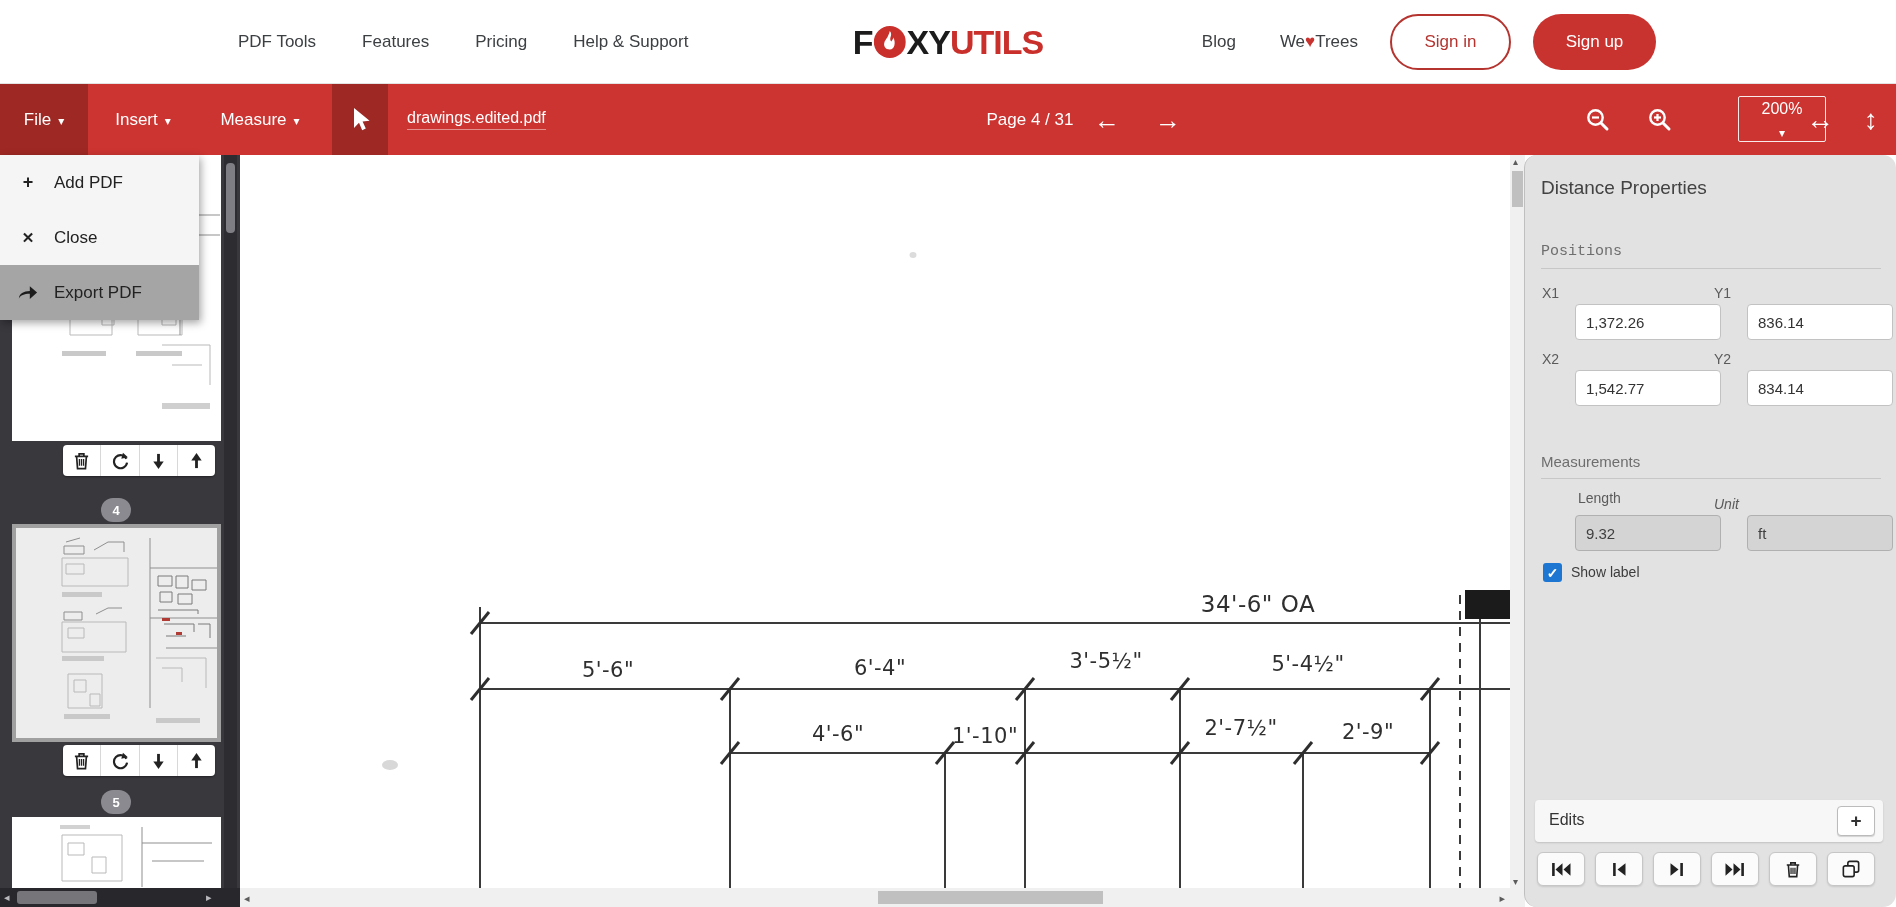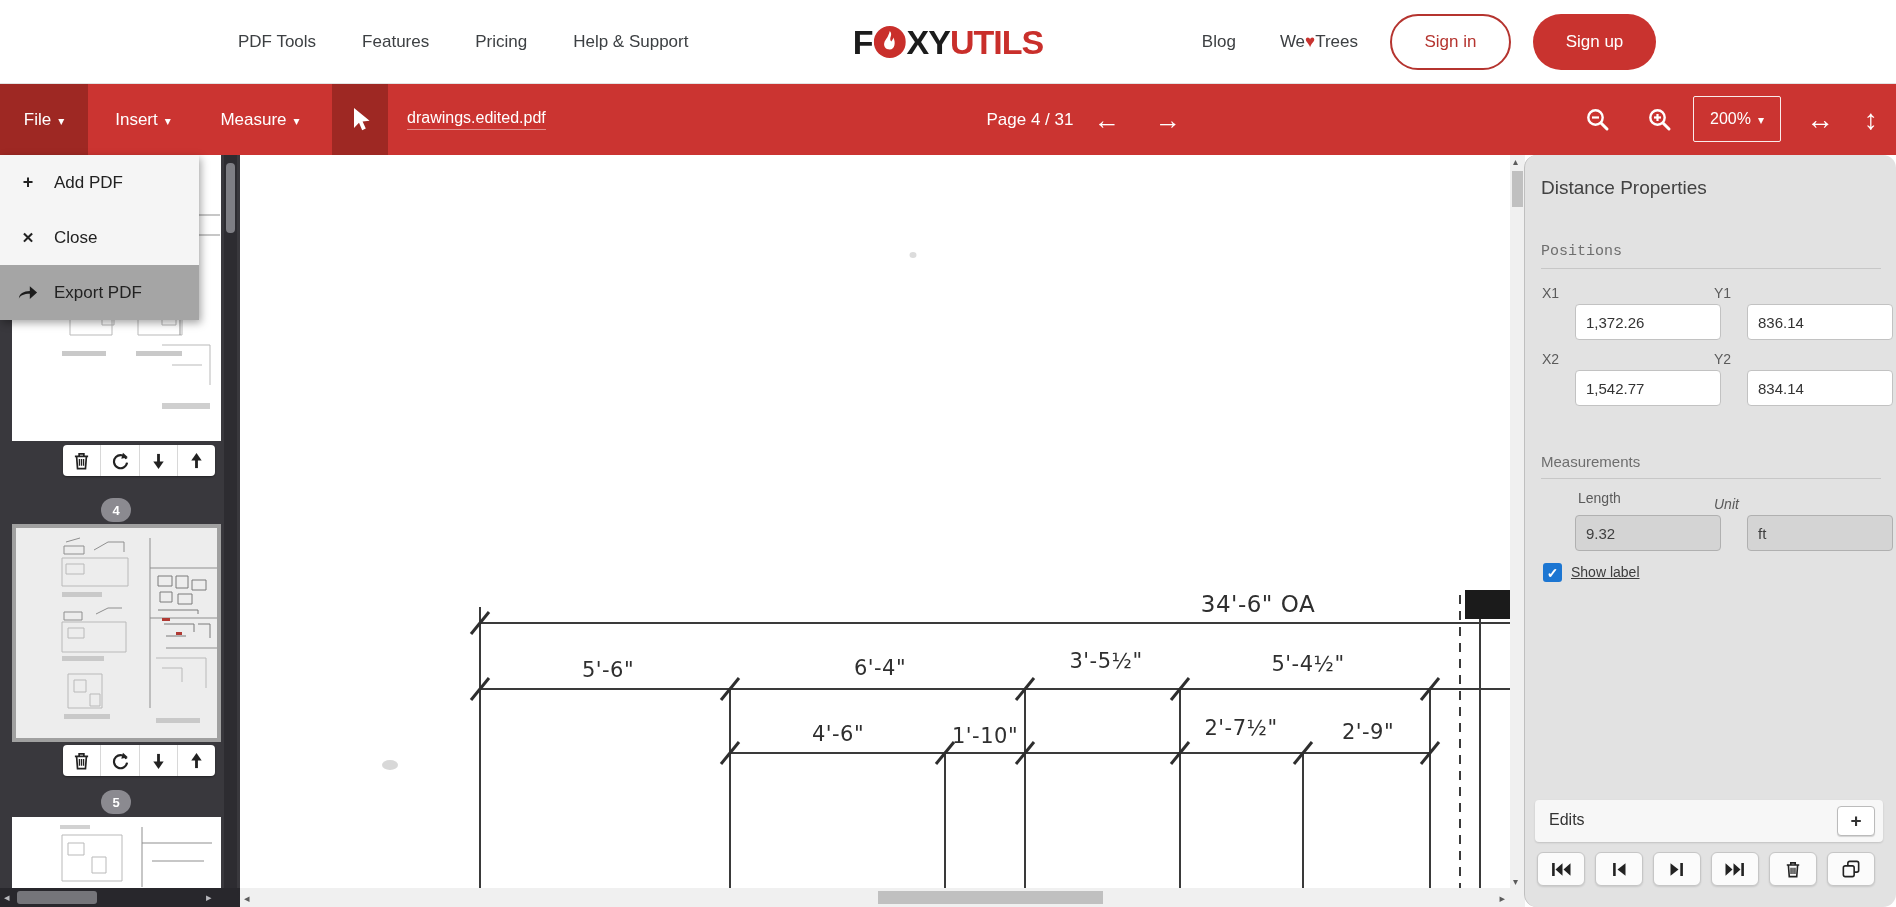--- a/index.html
+++ b/index.html
@@ -79,21 +79,21 @@
   .p-section { position:absolute; left:16px; font-size:15px; color:#6e6e6e; }
   .p-divider { position:absolute; left:16px; width:340px; height:1px; background:#c7c7c7; }
   .p-label { position:absolute; font-size:14px; color:#5b5b5b; }
   .pinput { position:absolute; width:146px; height:36px; border:1px solid #c2c2c2; border-radius:4px;
             background:#fff; font-size:15px; color:#333; padding-left:10px;
             font-family:"Liberation Sans", sans-serif;margin-left:34px; }
   .pinput.disabled { background:#d4d4d4; border-color:#b0b0b0; color:#3f3f3f; }
   #showlabel-box { position:absolute; left:18px; top:408px; width:19px; height:19px; background:#1c76d2;
             border-radius:3px; color:#fff; font-size:14px; font-weight:bold; display:flex;
             align-items:center; justify-content:center; cursor:pointer; }
-  #showlabel-text { position:absolute; left:46px; top:409px; font-size:14px; color:#3c3c3c;text-decoration:underline; }
+  #showlabel-text { position:absolute; left:46px; top:409px; font-size:14px; color:#3c3c3c; }
   #edits-bar { position:absolute; left:10px; top:645px; width:348px; height:42px; background:#f7f7f7;
                border-radius:4px; box-shadow:0 1px 2px rgba(0,0,0,.15); }
   #edits-label { position:absolute; left:14px; top:11px; font-size:16px; color:#333; }
   #edits-add { position:absolute; right:8px; top:6px; width:38px; height:30px; background:#fff;
                border:1px solid #bbb; border-radius:4px; font-size:19px; font-weight:bold; color:#333;
                display:flex; align-items:center; justify-content:center; cursor:pointer;
                box-shadow:0 1px 1px rgba(0,0,0,.15); }
   .edit-btn { position:absolute; top:697px; width:48px; height:34px; background:#fbfbfb;
               border:1px solid #c6c6c6; border-radius:6px; display:flex; align-items:center;
               justify-content:center; cursor:pointer; box-shadow:0 1px 2px rgba(0,0,0,.12); }
@@ -176,21 +176,21 @@
       </svg>
     </div>
     <div class="tb-icon" style="left:1647px;">
       <svg width="26" height="26" viewBox="0 0 26 26">
         <circle cx="10.5" cy="10.5" r="7.2" fill="none" stroke="#fff" stroke-width="2.4"></circle>
         <line x1="7" y1="10.5" x2="14" y2="10.5" stroke="#fff" stroke-width="2.2"></line>
         <line x1="10.5" y1="7" x2="10.5" y2="14" stroke="#fff" stroke-width="2.2"></line>
         <line x1="16" y1="16" x2="22" y2="22" stroke="#fff" stroke-width="3" stroke-linecap="round"></line>
       </svg>
     </div>
-    <div class="tb-item" id="zoombox" style="left:1693px;">
+    <div class="tb-item" id="zoombox" style="left:1738px;flex-direction:column;">
       <span>200%</span>
       <span class="caret">▾</span>
     </div>
     <div class="tb-icon" style="left:1806px;">
       <span class="arrowglyph" style="font-size:28px;">↔</span>
     </div>
     <div class="tb-icon" style="left:1864px;">
       <span class="arrowglyph" style="font-size:28px;">↕</span>
     </div>
   </div>

